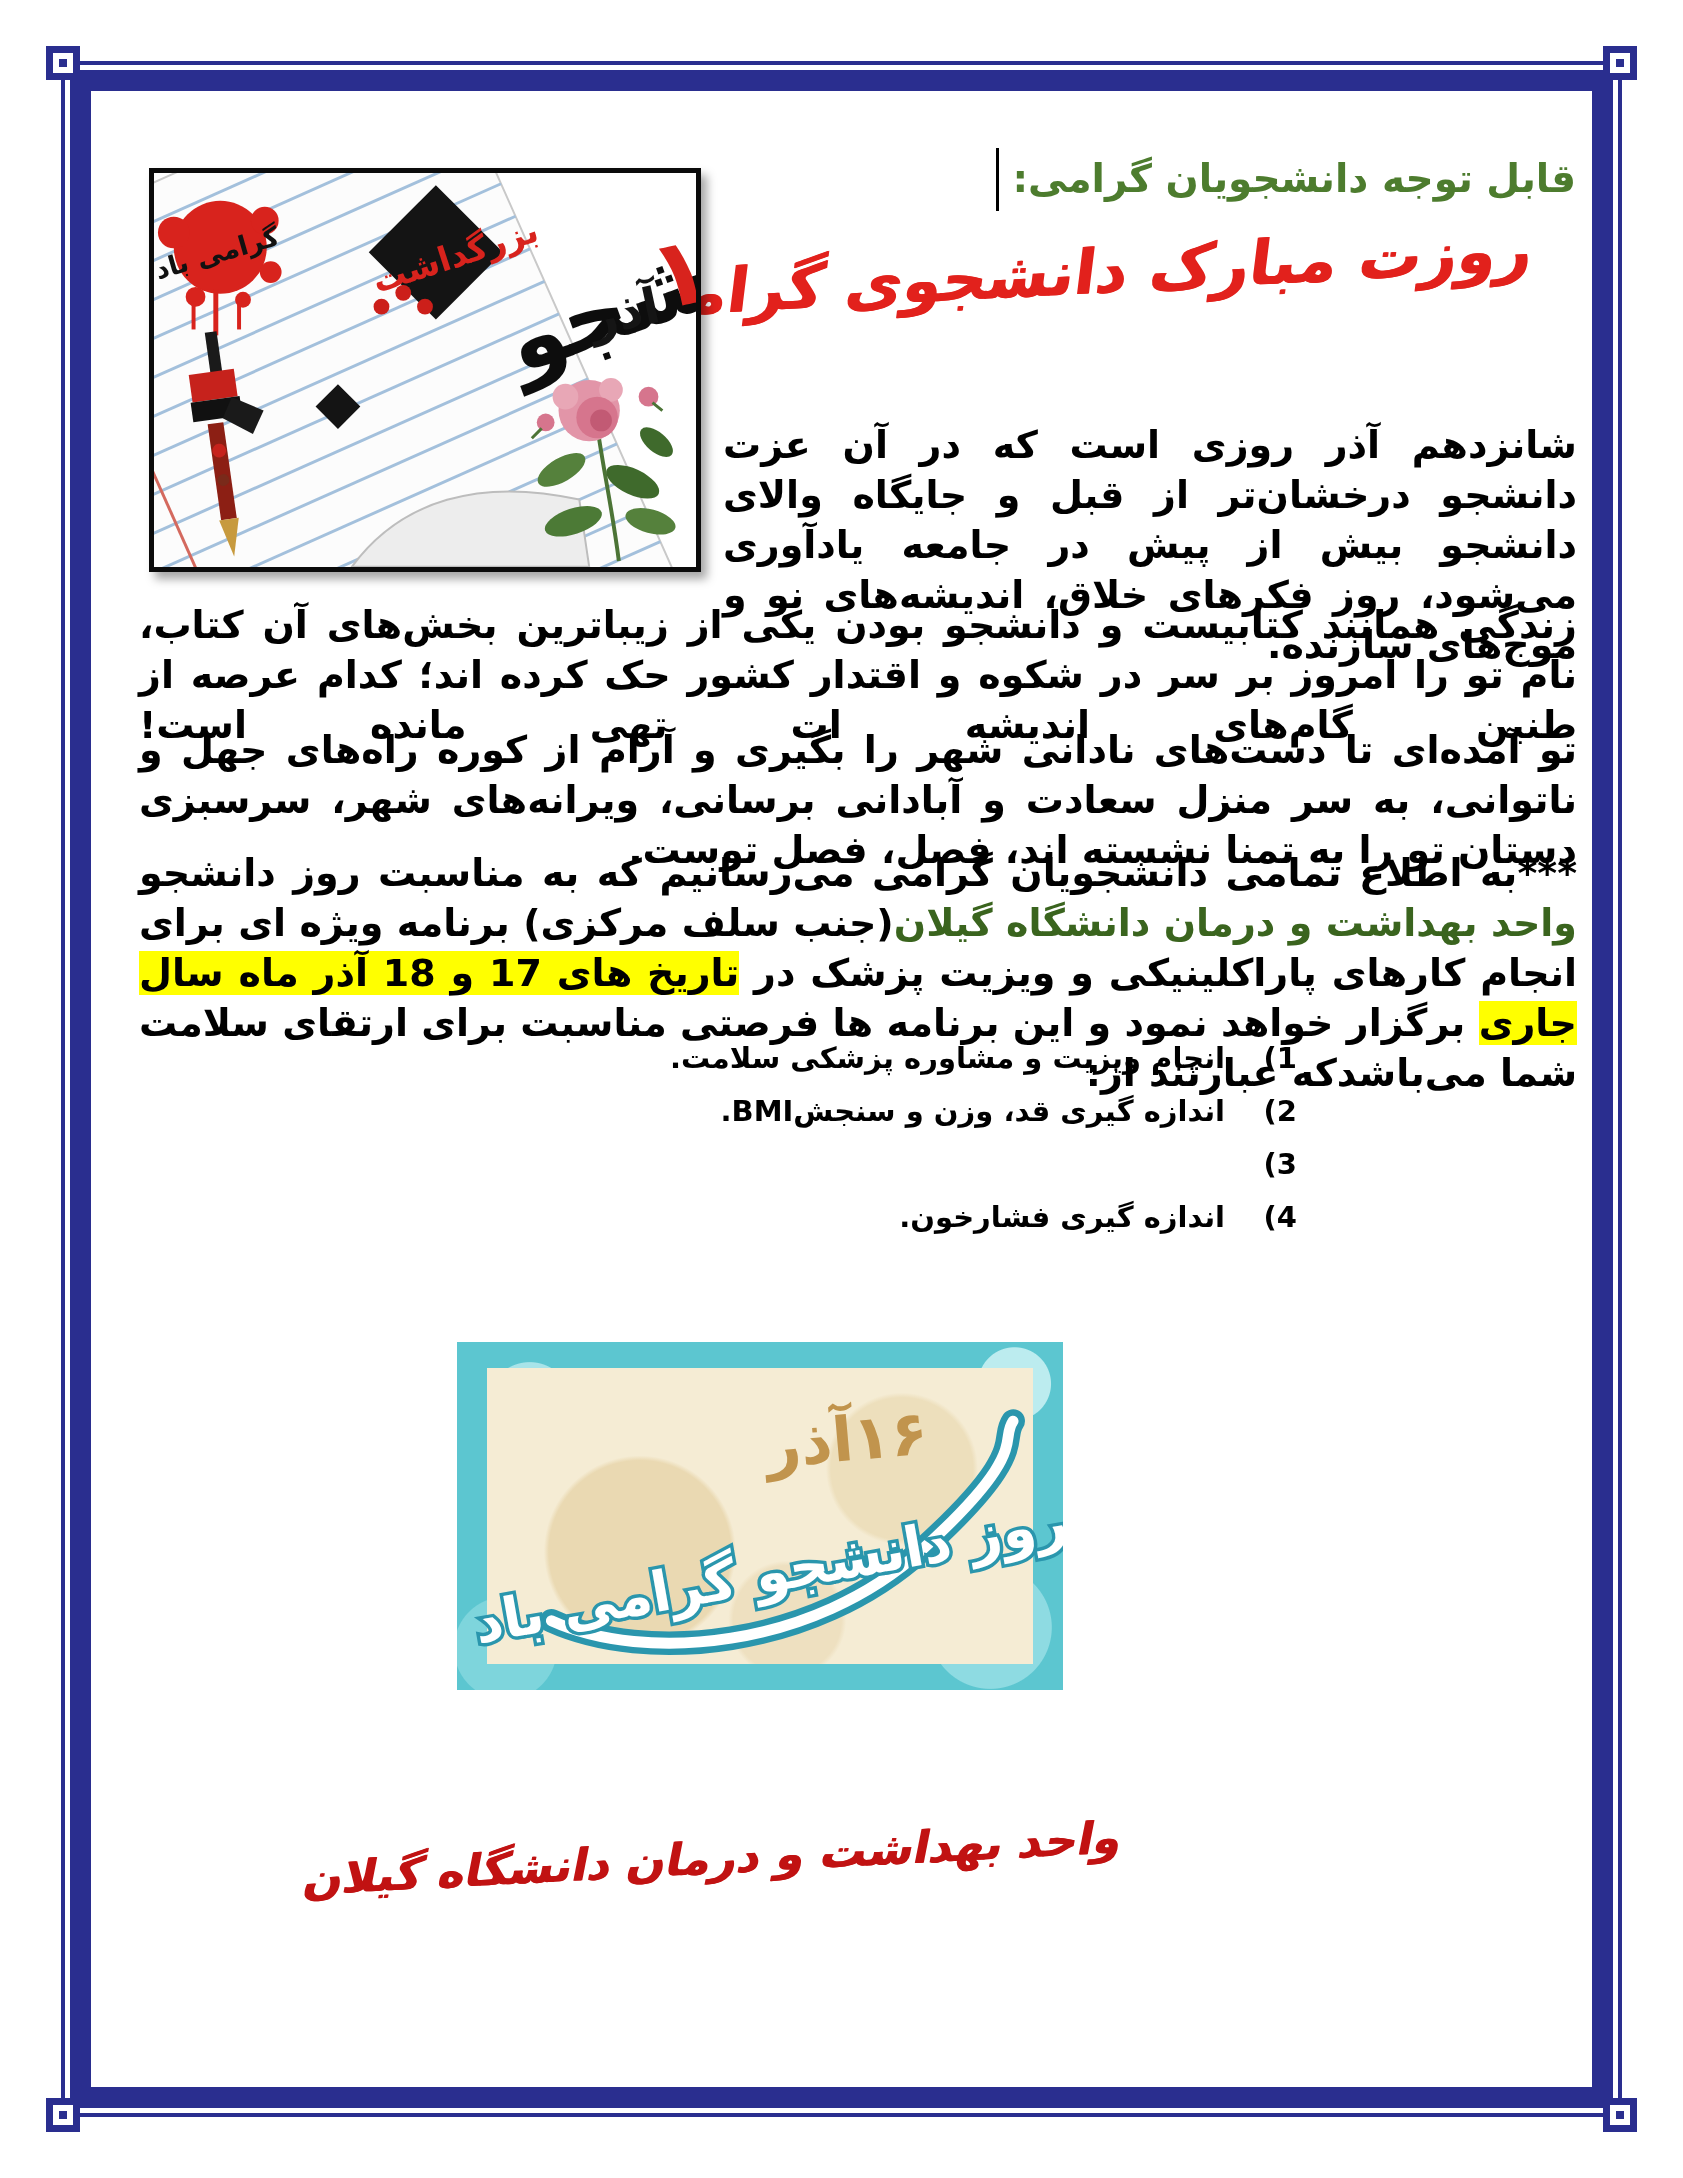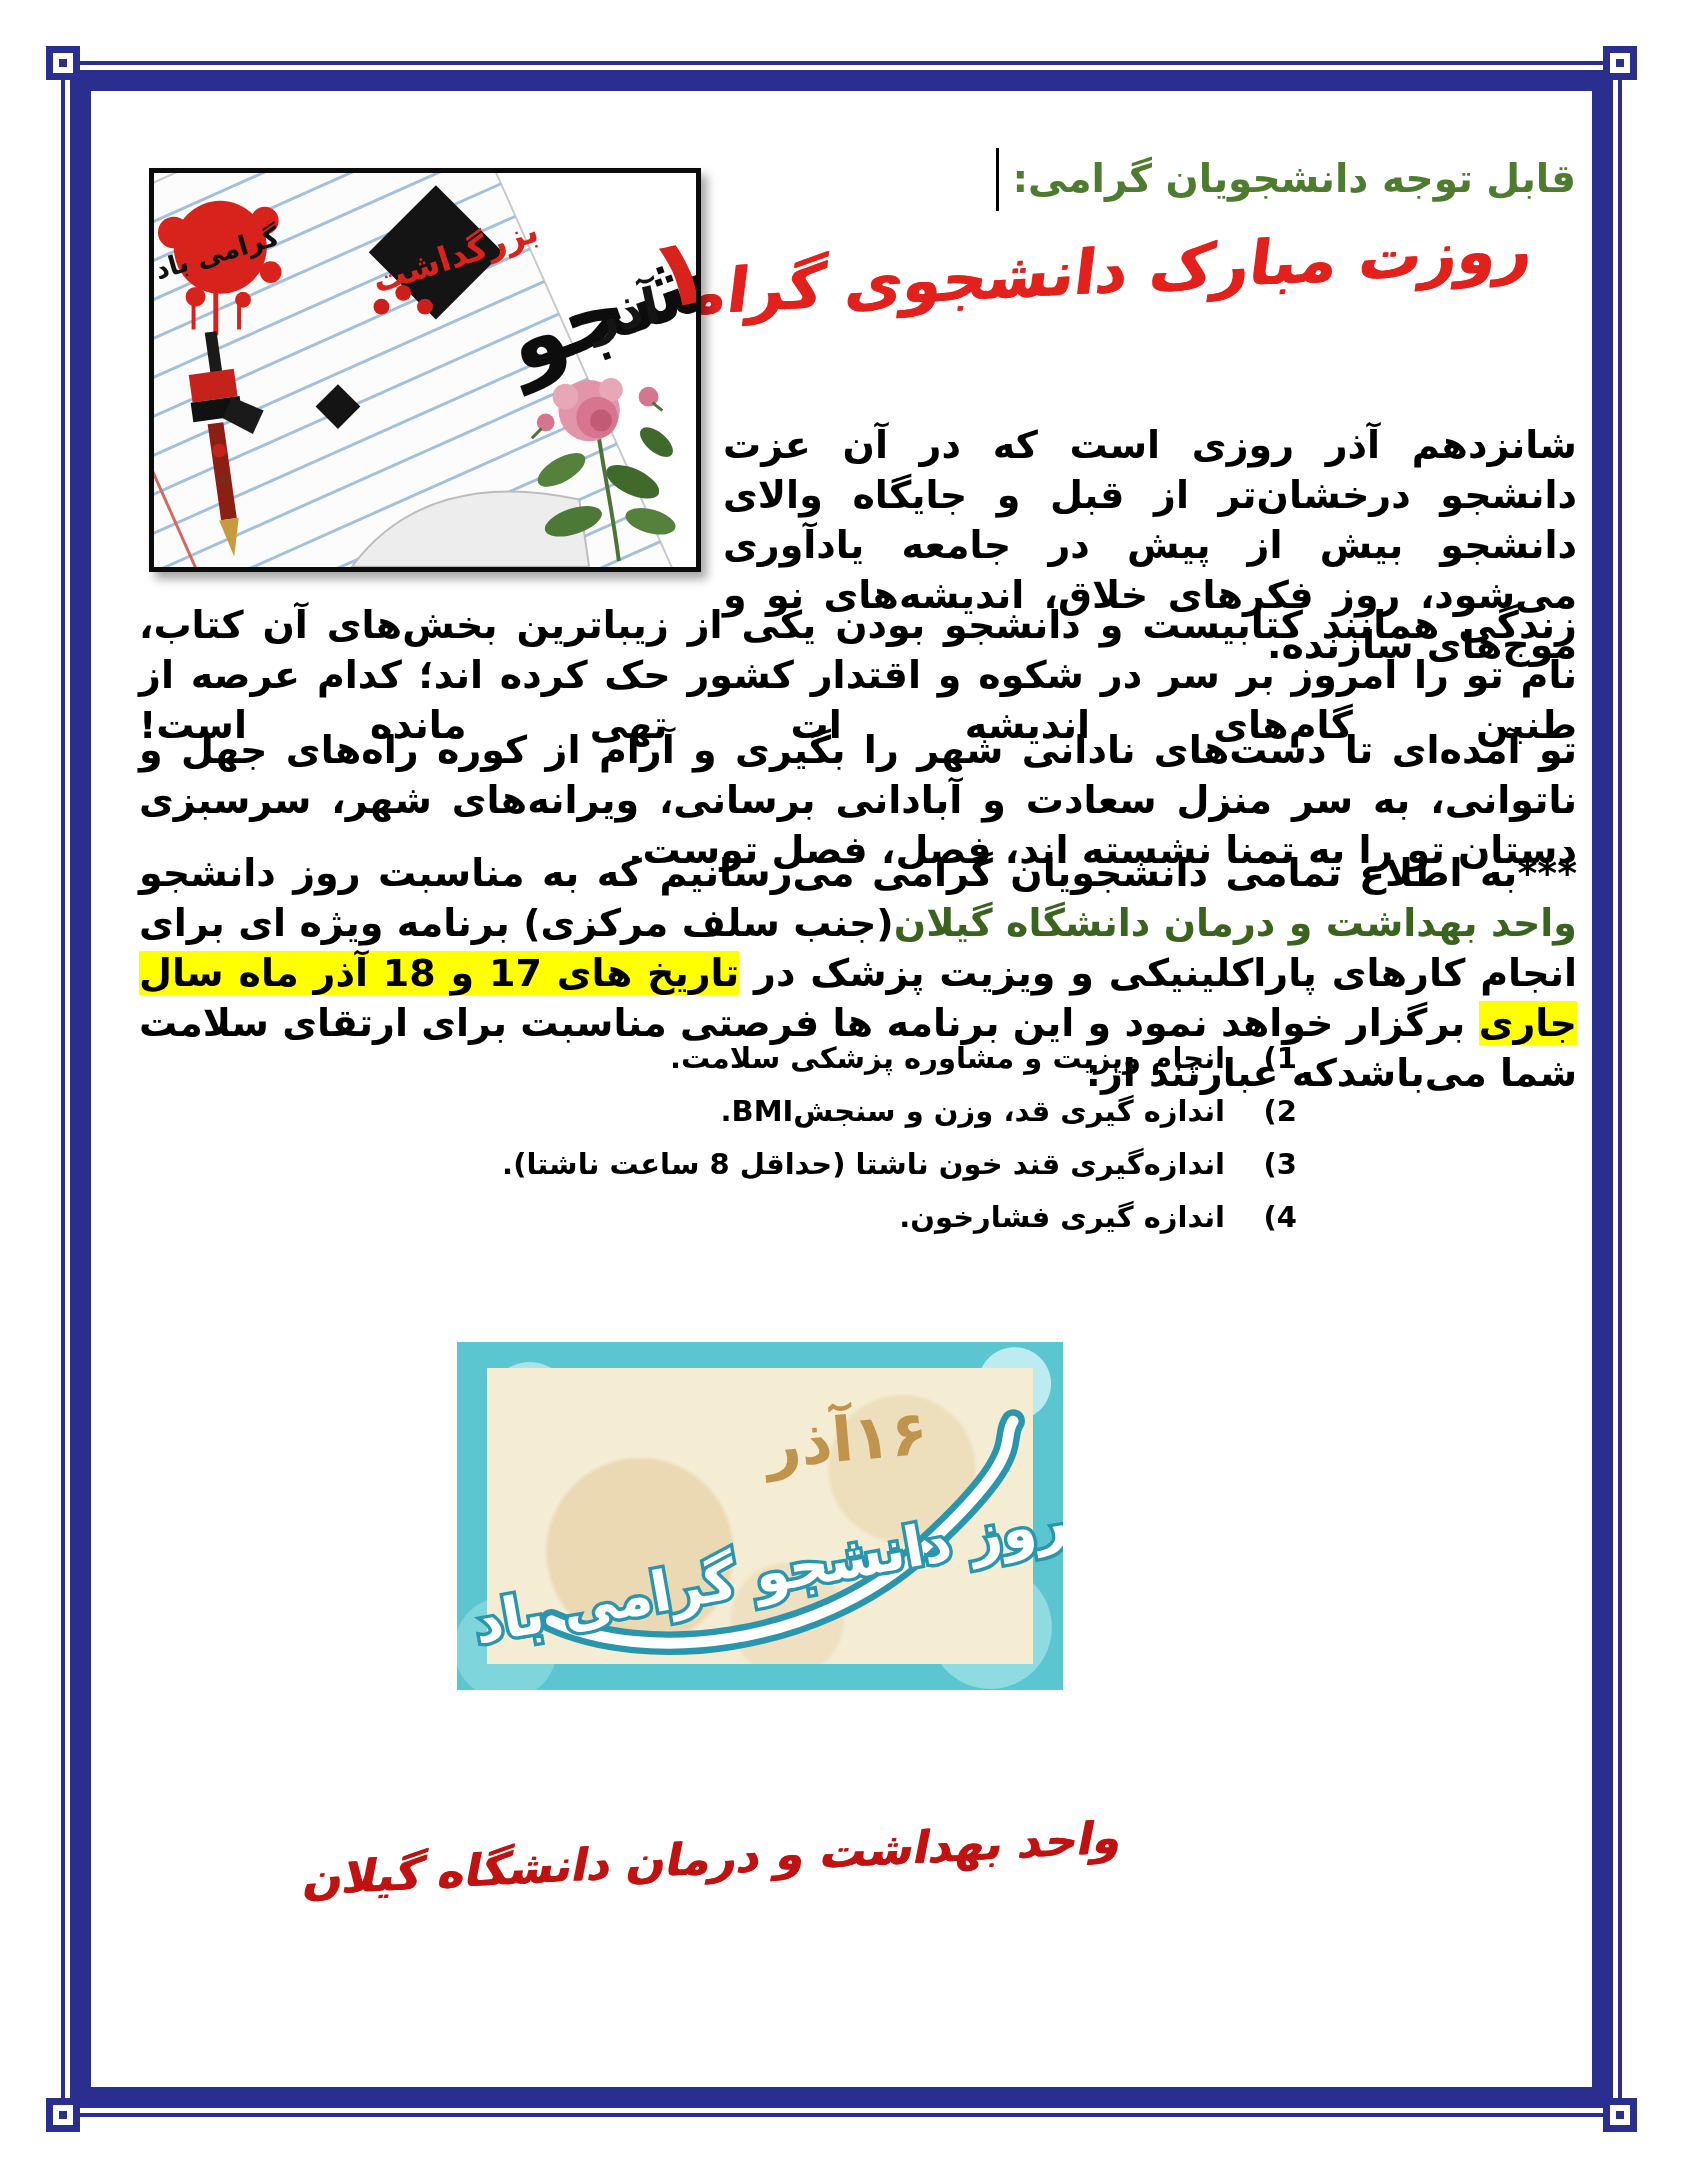--- a/index.html
+++ b/index.html
@@ -204,21 +204,20 @@
     <div class="li">
       <span class="num">1)</span>
       <span>انجام ویزیت و مشاوره پزشکی سلامت.</span>
     </div>
     <div class="li">
       <span class="num">2)</span>
       <span>اندازه گیری قد، وزن و سنجشBMI.</span>
     </div>
     <div class="li">
       <span class="num">3)</span>
-      <span>اندازه‌گیری قند خون ناشتا (حداقل 8 ساعت ناشتا).</span>
     </div>
     <div class="li">
       <span class="num">4)</span>
       <span>اندازه گیری فشارخون.</span>
     </div>
   </div>
 
   <div class="banner">
     <div class="banner-inner"></div>
     <svg viewBox="0 0 612 352">

